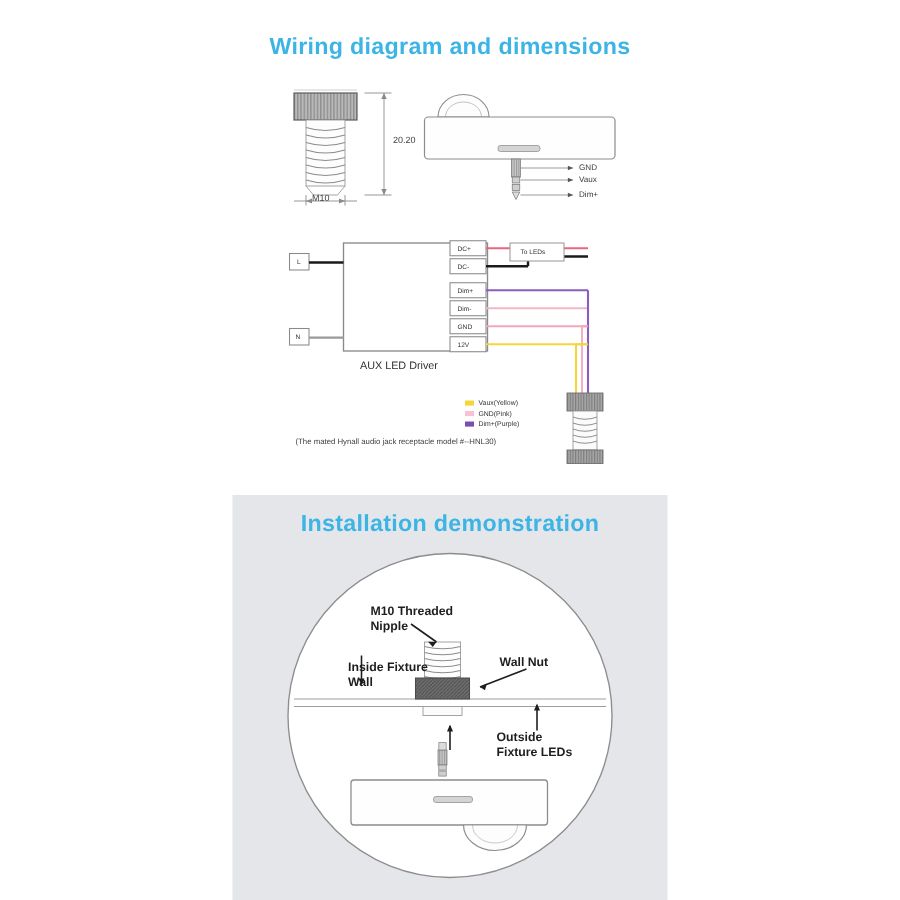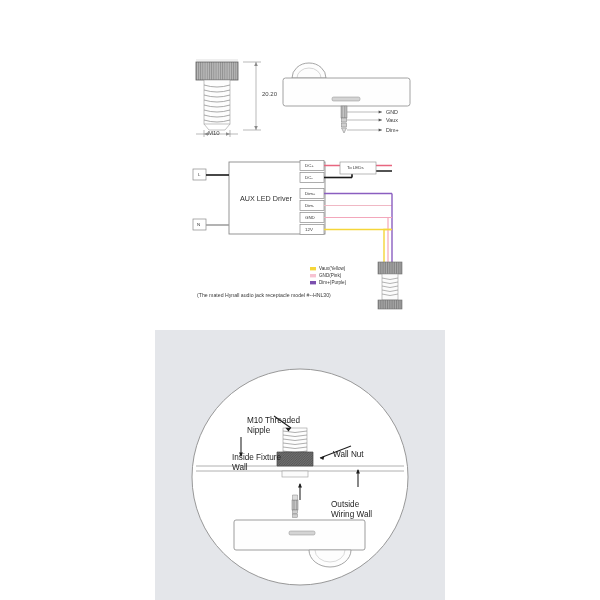--- a/index.html
+++ b/index.html
@@ -27,34 +27,36 @@
     position:absolute;left:155px;top:330px;width:290px;height:270px;
     background:#e4e6ea;
   }
 
   
   .canvas{position:absolute;left:0;top:0;}
 
   
   .lbl{position:absolute;color:#3a3a3a;font-size:5.4px;line-height:1.25;white-space:nowrap;}
   .lbl.dim{font-size:6px;color:#444;}
-  .lbl.blk{font-size:7.2px;color:#2f2f2f;}
+  .lbl.blk{font-size:7.2px;color:#2f2f2f;margin-top:45px;}
   .lbl.note{font-size:5.2px;color:#3c3c3c;}
   .lbl.legend{font-size:4.6px;color:#333;}
-  .lbl.callout{font-size:8.2px;color:#1e1e1e;line-height:1.2;white-space:pre-line;font-weight:400;margin-top:13px;}
+  .lbl.callout{font-size:8.2px;color:#1e1e1e;line-height:1.2;white-space:pre-line;font-weight:700;}
   .lbl.term{font-size:4.4px;color:#333;}
 </style>
 </head>
 <body>
 
 <div class="page">
 
   <div class="install-panel"></div>
 
-
+  <div class="heading" id="h-wiring">Wiring diagram and dimensions</div>
+
+  <div class="heading" id="h-install">Installation demonstration</div>
 
   <svg class="canvas" width="600" height="600" viewBox="0 0 600 600">
 
     <defs>
 
       <pattern id="knurl" width="2.2" height="6" patternUnits="userSpaceOnUse">
         <rect width="2.2" height="6" fill="#b9b9b9"></rect>
         <rect width="0.9" height="6" fill="#8f8f8f"></rect>
       </pattern>
       <pattern id="knurl2" width="1.8" height="6" patternUnits="userSpaceOnUse">
@@ -265,15 +267,15 @@
   <div class="lbl legend" style="left:319px;top:280px;">Dim+(Purple)</div>
 
   <div class="lbl note" style="left:197px;top:292px;">(The mated Hynall audio jack receptacle model #--HNL30)</div>
 
   <div class="lbl callout" style="left:247px;top:403px;">M10 Threaded
 Nipple</div>
   <div class="lbl callout" style="left:232px;top:440px;">Inside Fixture
 Wall</div>
   <div class="lbl callout" style="left:333px;top:437px;">Wall Nut</div>
   <div class="lbl callout" style="left:331px;top:487px;">Outside
-Wiring Wall</div>
+Fixture LEDs</div>
 
 </div>
 
 </body></html>

